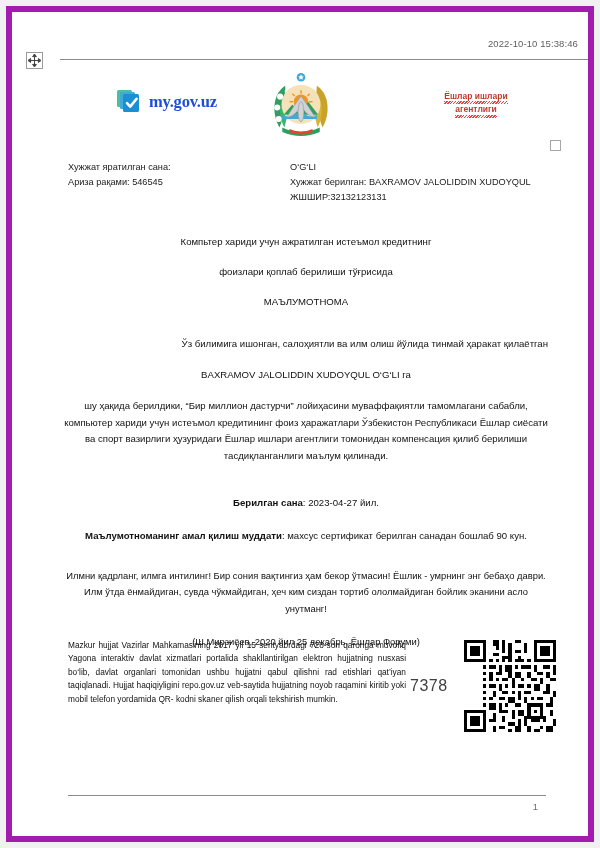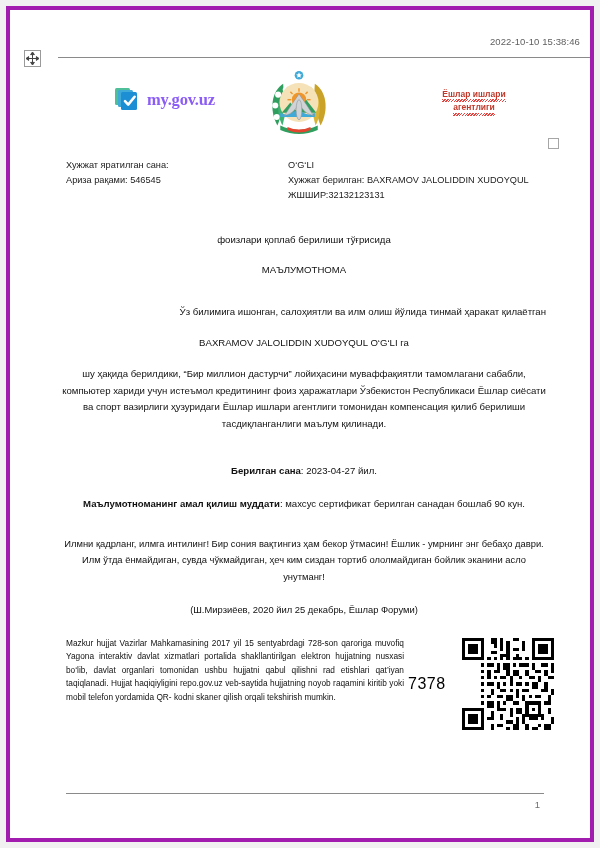--- a/index.html
+++ b/index.html
@@ -15,21 +15,21 @@
   }
 
   
   .sheet {
     position: absolute;
     left: 6px;
     top: 6px;
     width: 588px;
     height: 836px;
     background: #ffffff;
-    border: 4px solid #a21caf;
+    border: 6px solid #a21caf;
     box-sizing: border-box;
     overflow: hidden;
   }
 
   
   .header-rule-row {
     position: absolute;
     left: 0;
     top: 40px;
     width: 588px;
@@ -84,21 +84,21 @@
   }
   .mygov-icon {
     position: relative;
     width: 28px;
     height: 28px;
   }
   .mygov-text {
     font-family: "Liberation Serif", serif;
     font-size: 16.5px;
     font-weight: bold;
-    color: #8b5cf6;
+    color: #1d4ed8;
     letter-spacing: -0.2px;
   }
 
   .emblem {
     position: absolute;
     left: 253px;
     top: 0px;
     width: 72px;
     height: 72px;
   }
@@ -235,21 +235,21 @@
     font-size: 8.3px;
     line-height: 1.62;
     color: #111;
     text-align: justify;
   }
   .qr-number {
     position: absolute;
     left: 398px;
     top: 45px;
     font-size: 16px;
-    color: #000000;
+    color: #404040;
     letter-spacing: 0.5px;
   }
   .qr-wrap {
     position: absolute;
     left: 452px;
     top: 8px;
     width: 92px;
     height: 92px;
     background: #ffffff;
   }
@@ -370,20 +370,21 @@
     </div>
     <div class="meta-right">
       <div class="meta-line">O‘G‘LI</div>
       <div class="meta-line">Хужжат берилган: BAXRAMOV JALOLIDDIN XUDOYQUL</div>
       <div class="meta-line">ЖШШИР:32132123131</div>
     </div>
   </div>
 
   <div class="body-area">
 
+    <div class="title-line ctr">Компьтер хариди учун ажратилган истеъмол кредитнинг</div>
     <div class="title-line ctr">фоизлари қоплаб берилиши тўғрисида</div>
     <div class="title-line ctr last">МАЪЛУМОТНОМА</div>
 
     <div class="intro-line ctr">Ўз билимига ишонган, салоҳиятли ва илм олиш йўлида тинмай ҳаракат қилаётган</div>
     <div class="name-line ctr">BAXRAMOV JALOLIDDIN XUDOYQUL O‘G‘LI га</div>
     <div class="para">шу ҳақида берилдики, “Бир миллион дастурчи” лойиҳасини муваффақиятли тамомлагани сабабли, компьютер хариди учун истеъмол кредитининг фоиз ҳаражатлари Ўзбекистон Республикаси Ёшлар сиёсати ва спорт вазирлиги ҳузуридаги Ёшлар ишлари агентлиги томонидан компенсация қилиб берилиши тасдиқланганлиги маълум қилинади.</div>
 
     <div class="issued"><b>Берилган сана</b><span>: 2023-04-27 йил.</span></div>
 
     <div class="validity"><b>Маълумотноманинг амал қилиш муддати</b><span>: махсус сертификат берилган санадан бошлаб 90 кун.</span></div>

